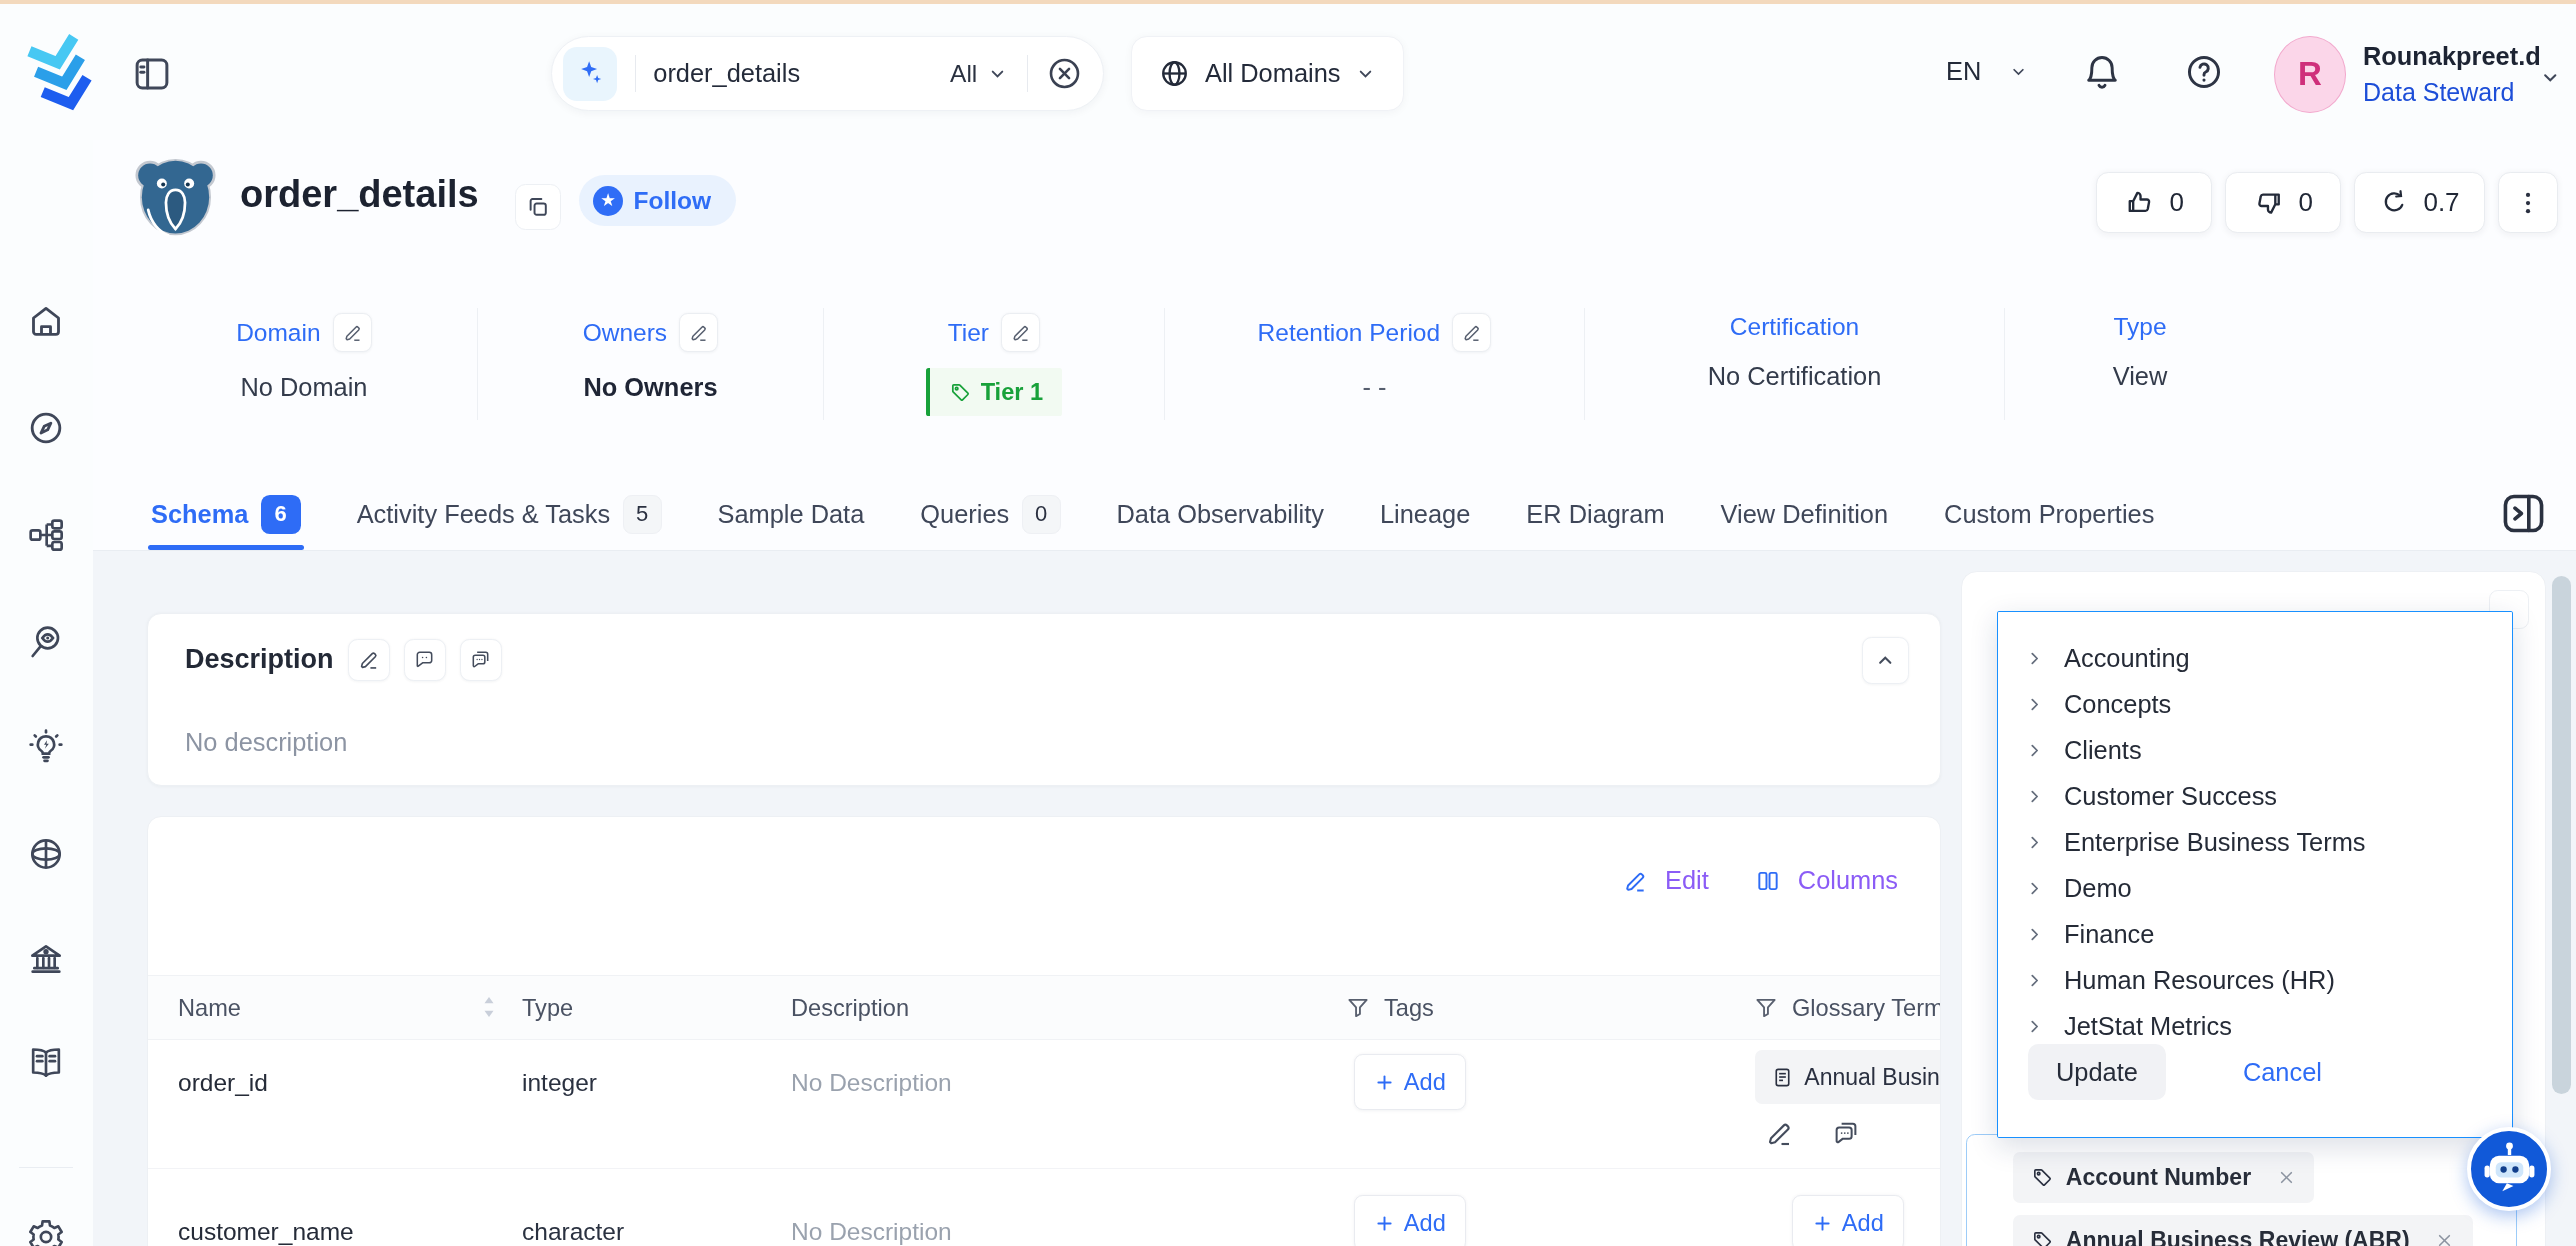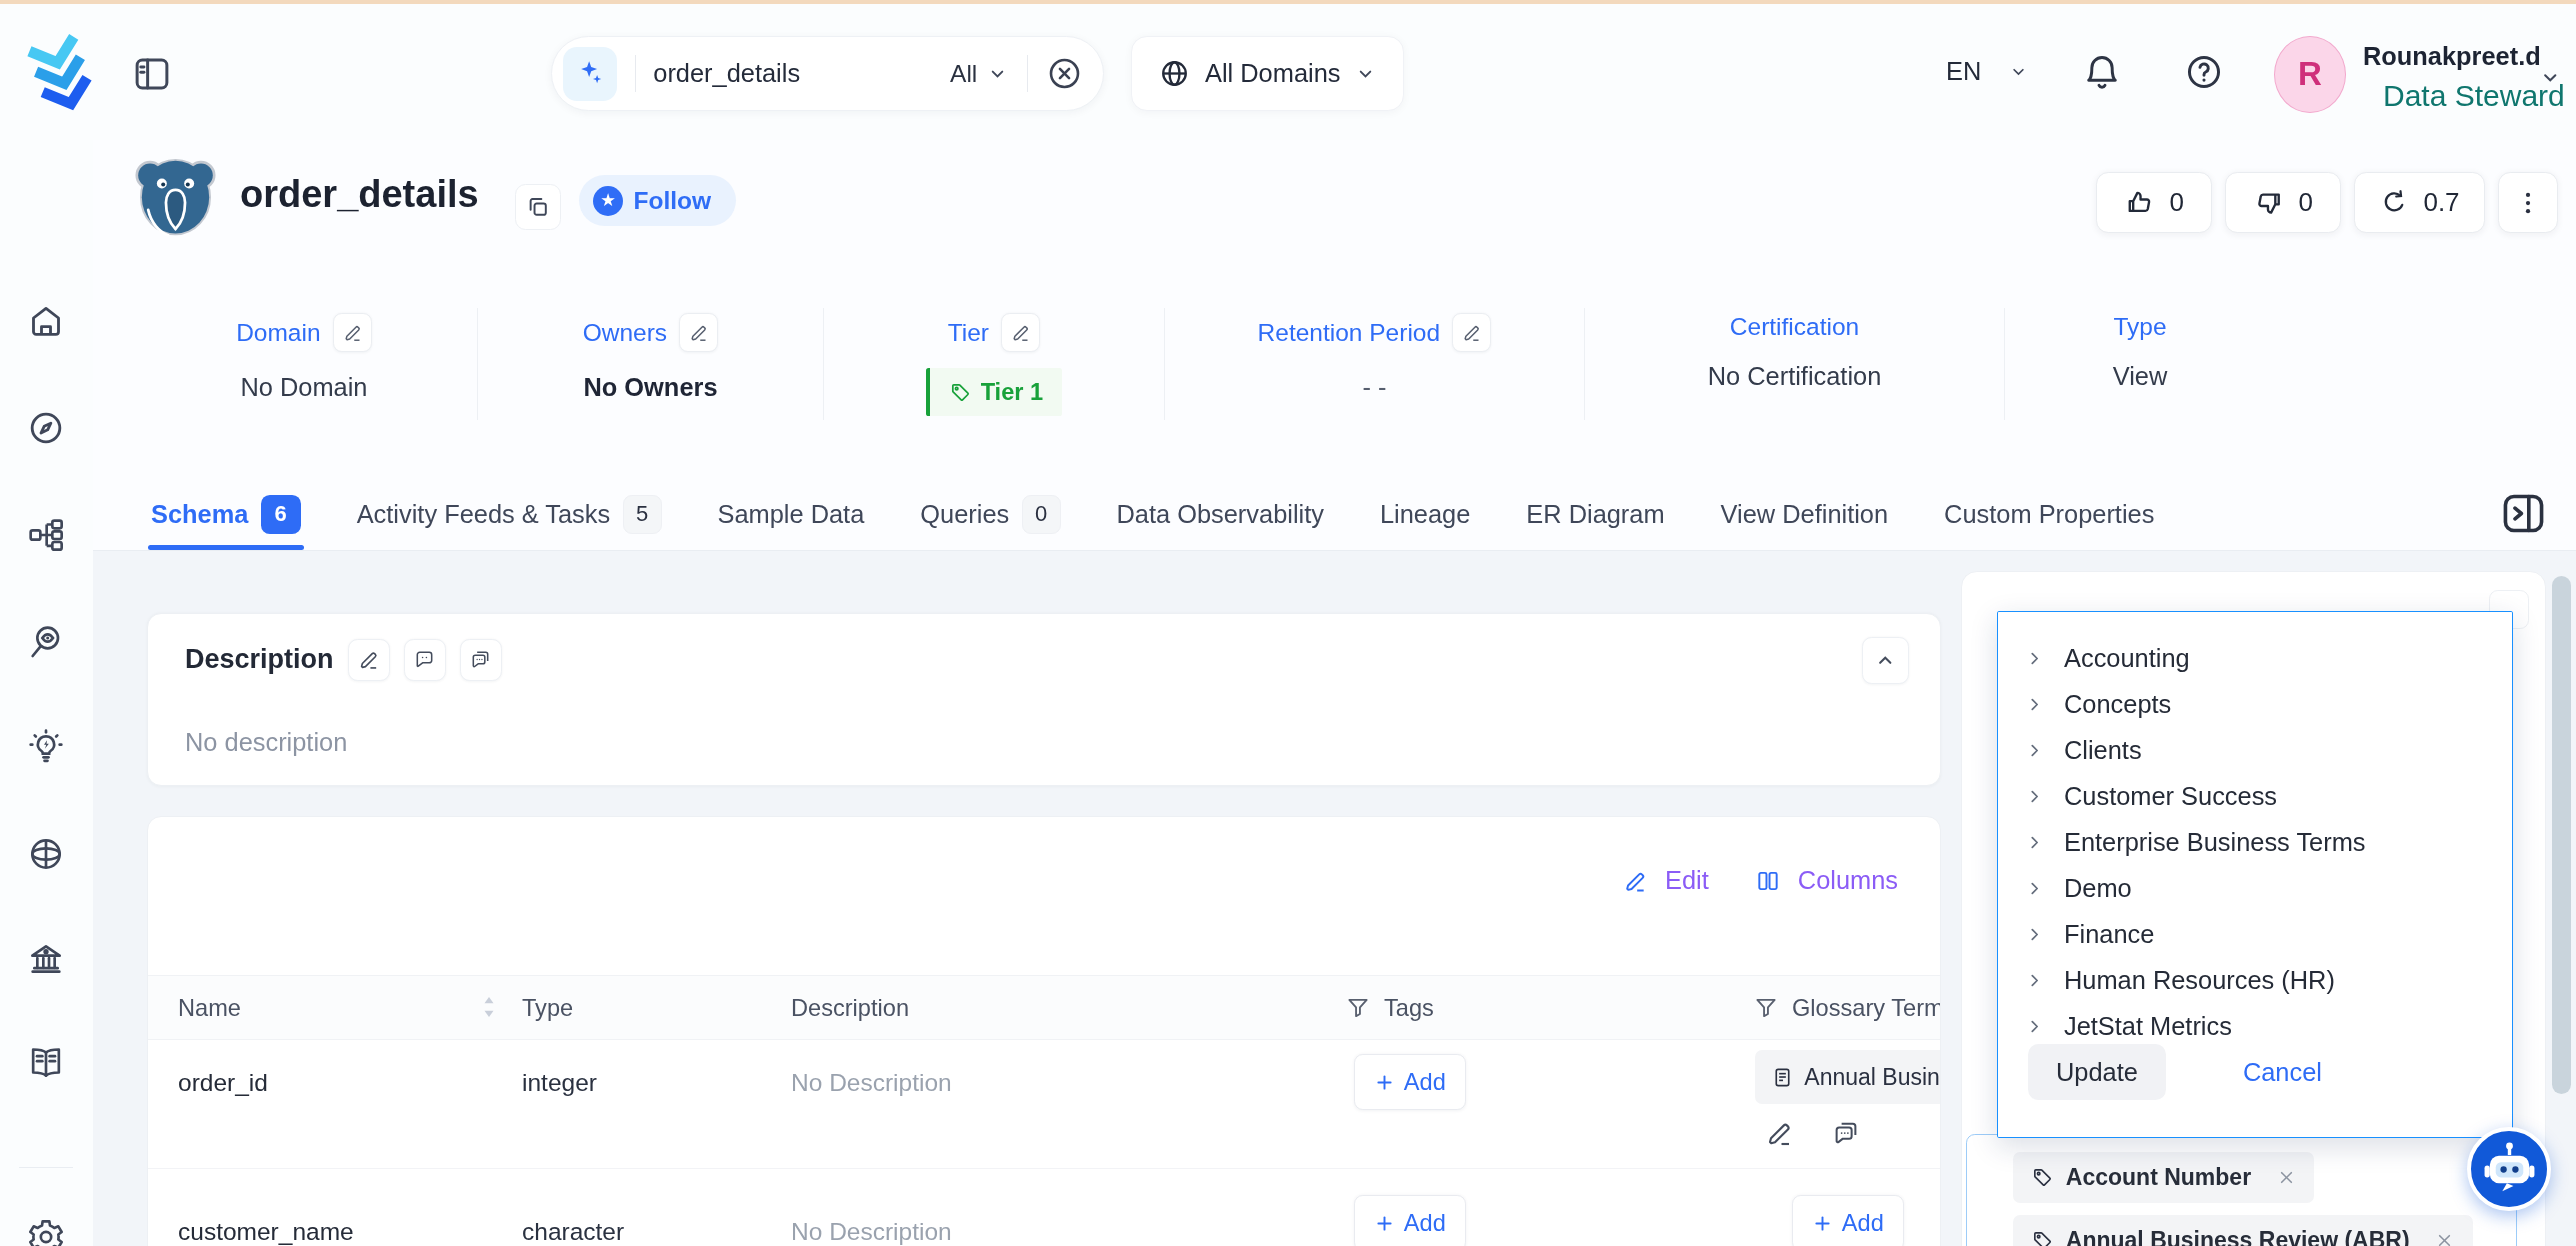--- a/index.html
+++ b/index.html
@@ -32,21 +32,21 @@
     font-size:25.4px; font-weight:500; color:#232a39; box-shadow:0 1.8px 8.8px rgba(25,35,60,.04); }
   .lang { position:absolute; left:1946px; top:53px; display:flex; align-items:center; gap:27px; font-size:25.4px; color:#232a39; cursor:pointer; }
   .icon-plain { display:flex; align-items:center; justify-content:center; cursor:pointer; }
   .bell { position:absolute; left:2081px; top:47px; }
   .help { position:absolute; left:2183px; top:47px; }
   .avatar { position:absolute; left:2274px; top:31.5px; width:72px; height:77px; border-radius:50%;
     background:#fbd6e9; border:1.8px solid #f2a9cd; display:flex; align-items:center; justify-content:center;
     color:#cf2f7b; font-size:33px; font-weight:700; cursor:pointer; }
   .user-block { position:absolute; left:2363px; top:37px; line-height:1.25; cursor:pointer; }
   .user-name { font-size:25.4px; font-weight:700; color:#1d2433; }
-  .user-role { font-size:30px; color:#0f766e; margin-top:3.5px;margin-left:20px; }
+  .user-role { font-size:25px; color:#1d4ed8; margin-top:3.5px; }
   .user-caret { position:absolute; left:2538px; top:61px; }
 
   
   .pg-logo { position:absolute; left:130px; top:151px; width:91px; height:105px; }
   .entity-title { position:absolute; left:240px; top:173px; font-size:38px; font-weight:700; color:#1c2230; }
   .copy-btn { position:absolute; left:515px; top:184px; width:46px; height:46px; background:#fff;
     border:0.9px solid #edf0f4; border-radius:10.5px; display:flex; align-items:center; justify-content:center; cursor:pointer; }
   .follow-pill { position:absolute; left:579px; top:175px; height:51px; padding:0 24.5px 0 14px; background:#e9f2fe;
     border-radius:26px; display:flex; align-items:center; gap:10.5px; color:#2f6df6; font-size:24.5px; font-weight:600; cursor:pointer; }
   .star-badge { width:30px; height:30px; border-radius:50%; background:#2f6df6; color:#fff; display:flex;

